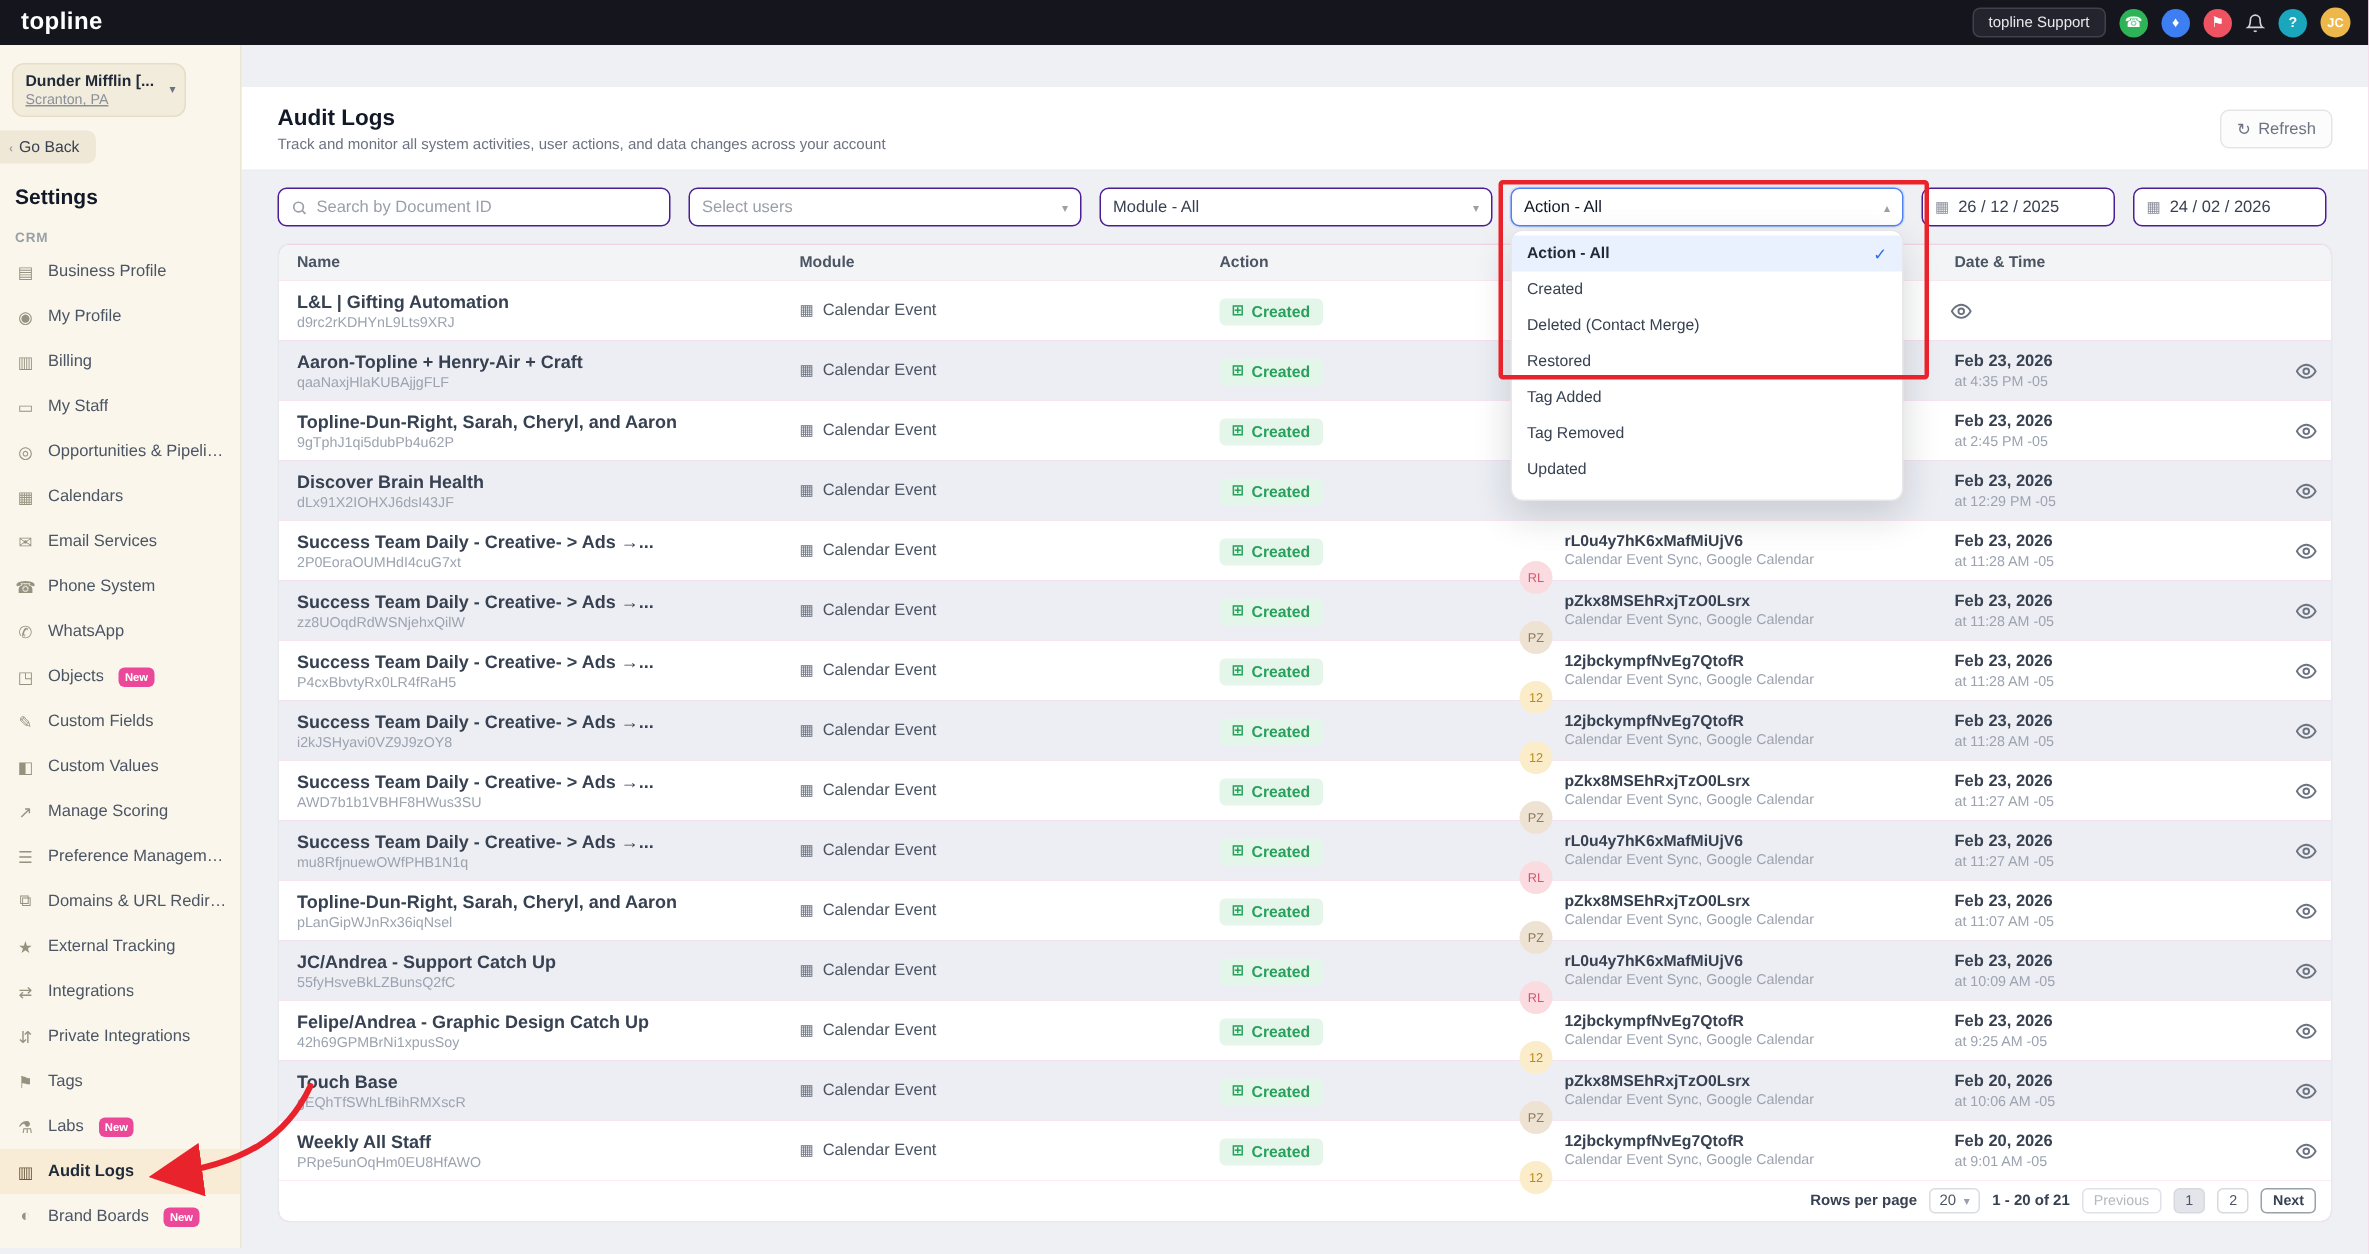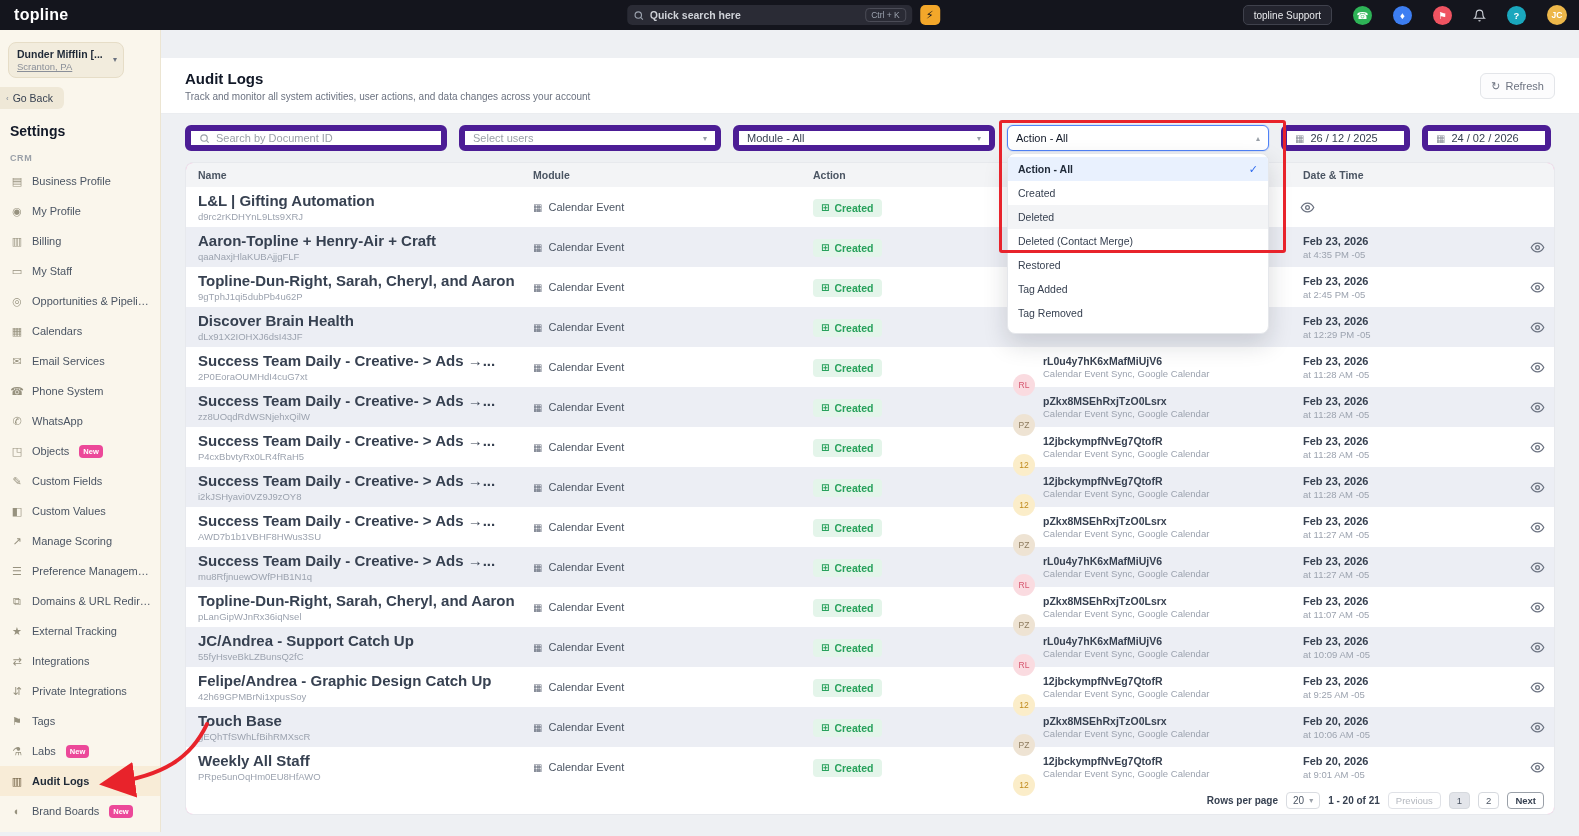--- a/index.html
+++ b/index.html
@@ -12,21 +12,21 @@
 
   
   .topbar { position: absolute; top: 0; left: 0; right: 0; height: 30px; background: #14151d; display: flex; align-items: center; z-index: 40; }
   .logo { color: #fff; font-weight: 700; font-size: 16px; padding-left: 14px; letter-spacing: .3px; }
   .tb-center { position: absolute; left: 50%; transform: translateX(-52%); display: flex; gap: 8px; align-items: center; }
   .tb-search { width: 285px; height: 20px; background: #2a2b35; border-radius: 5px; display: flex; align-items: center; gap: 6px; padding: 0 6px; font-size: 10.5px; color: #9ca3af; }
   .tb-search input { flex: 1; font-size: 10.5px; font-weight: 600; color: #e5e7eb; min-width: 0; }
   .tb-search input::placeholder { color: #cfd2d8; font-weight: 600; }
   .kbd { border: 1px solid #4b4c57; border-radius: 4px; padding: 0 5px; font-size: 8.5px; color: #9ca3af; height: 14px; line-height: 13px; white-space: nowrap; }
   .tb-bolt { width: 20px; height: 20px; border-radius: 5px; background: #f3a72a; display: flex; align-items: center; justify-content: center; font-size: 11px; color: #14151d; cursor: pointer; }
-  .tb-right { margin-left: auto; display: flex; align-items: center; gap: 21px; padding-right: 12px; }
+  .tb-right { margin-left: auto; display: flex; align-items: center; gap: 9px; padding-right: 12px; }
   .tb-support { height: 20px; background: #23242e; border: 1px solid #3f414c; color: #e8e9ec; border-radius: 5px; font-size: 10px; padding: 0 10px; }
   .tb-circle { width: 19px; height: 19px; border-radius: 50%; display: flex; align-items: center; justify-content: center; font-size: 9.5px; color: #fff; cursor: pointer; }
   .tb-circle.green { background: #2eb357; }
   .tb-circle.blue { background: #3d7ef2; }
   .tb-circle.red { background: #ef5361; }
   .tb-circle.teal { background: #1aa7bd; font-weight: 700; }
   .tb-bell { display: flex; align-items: center; cursor: pointer; }
   .tb-avatar { width: 20px; height: 20px; border-radius: 50%; background: #edb74a; color: #fff; font-size: 8.5px; font-weight: 700; display: flex; align-items: center; justify-content: center; cursor: pointer; }
 
   
@@ -48,21 +48,21 @@
 
   
   .main { position: absolute; left: 161px; top: 30px; right: 0; bottom: 0; }
   .page-head { position: absolute; top: 28px; left: 0; right: 0; height: 56px; background: #fff; border-bottom: 1px solid #ebedf0; display: flex; align-items: center; }
   .ph-text { margin-left: 24px; }
   .ph-title { font-size: 15px; font-weight: 700; color: #111827; }
   .ph-sub { font-size: 10px; color: #6b7280; margin-top: 4px; }
   .refresh-btn { position: absolute; right: 24px; top: 15px; height: 26px; background: #fcfcfd; border: 1px solid #e3e5e9; border-radius: 6px; color: #6d7380; font-size: 11px; display: flex; align-items: center; gap: 5px; padding: 0 10px; }
 
   .filters { position: absolute; top: 95px; left: 24px; display: flex; gap: 12px; }
-  .f-ctrl { height: 26px; background: #fff; border: 6px solid #4c1d95; border-radius: 6px; display: flex; align-items: center; font-size: 11px; color: #6b7280; padding: 0 8px; gap: 6px; cursor: pointer; }
+  .f-ctrl { height: 26px; background: #fff; border: 1px solid #4c1d95; border-radius: 6px; display: flex; align-items: center; font-size: 11px; color: #6b7280; padding: 0 8px; gap: 6px; cursor: pointer; }
   .f-search { width: 262px; color: #9aa0a8; }
   .f-search input { flex: 1; font-size: 11px; color: #374151; min-width: 0; }
   .f-search input::placeholder { color: #9aa0a8; }
   .f-select { width: 262px; }
   .f-select .sel-label { flex: 1; overflow: hidden; white-space: nowrap; }
   .f-select .muted { color: #9aa0a8; }
   .f-select .dark { color: #374151; }
   .chev { color: #9aa0a8; font-size: 8px; }
   .f-action { border: 1.5px solid #4f82f7; box-shadow: 0 0 0 1px rgba(79,130,247,.12); }
   .f-action .sel-label { color: #111827; }
@@ -74,21 +74,21 @@
   .t-head { height: 24px; background: #f3f4f6; display: flex; align-items: center; font-size: 10.5px; font-weight: 700; color: #4b5563; }
   .c-name { width: 335px; padding-left: 12px; flex: none; }
   .c-module { width: 280px; padding-left: 12px; flex: none; }
   .c-action { width: 200px; padding-left: 12px; flex: none; }
   .c-user { width: 290px; padding-left: 12px; flex: none; }
   .c-date { width: 230px; padding-left: 12px; flex: none; }
   .c-eye { width: 33px; flex: none; display: flex; justify-content: center; }
   .t-body .t-row { height: 40px; display: flex; align-items: center; }
   .t-body .t-row:nth-child(odd) { background: #ffffff; }
   .t-body .t-row:nth-child(even) { background: #eceef4; }
-  .r-name { font-size: 15px; font-weight: 600; color: #374151; white-space: nowrap; overflow: hidden; text-overflow: ellipsis; max-width: 318px; }
+  .r-name { font-size: 12px; font-weight: 600; color: #374151; white-space: nowrap; overflow: hidden; text-overflow: ellipsis; max-width: 318px; }
   .r-id { font-size: 9.5px; color: #9ca3af; margin-top: 2px; white-space: nowrap; }
   .mod { display: flex; align-items: center; gap: 6px; font-size: 11px; color: #4b5563; }
   .mod .ic { color: #6b7280; font-size: 10px; }
   .act-pill { display: inline-flex; align-items: center; gap: 5px; background: #e4f5ea; color: #27a15b; font-size: 10.5px; font-weight: 600; border-radius: 4px; padding: 3px 8px; }
   .act-pill .ic { font-size: 10px; }
   .user-wrap { display: flex; align-items: center; gap: 8px; }
   .u-badge { width: 22px; height: 22px; border-radius: 50%; font-size: 8.5px; font-weight: 400; display: flex; align-items: center; justify-content: center; flex: none; margin-top: 36px; }
   .b-pink { background: #fadbe0; color: #d6566f; }
   .b-tan { background: #eee3d3; color: #8d7b5f; }
   .b-amber { background: #fbedc9; color: #c08a1c; }
@@ -120,33 +120,20 @@
   .anno-box { position: absolute; left: 999px; top: 120px; width: 287px; height: 133px; border: 3.5px solid #e8232b; border-radius: 3px; z-index: 100; pointer-events: none; }
   .anno-arrow { position: absolute; left: 85px; top: 716px; z-index: 100; pointer-events: none; }
 </style>
 </head>
 <body>
 
 <div class="page">
 
   <header class="topbar">
     <div class="logo">topline</div>
-    <div class="tb-center">
-      <div class="tb-search">
-        <svg width="11" height="11" viewBox="0 0 24 24" fill="none" stroke="currentColor" stroke-width="2.5">
-            <circle cx="11" cy="11" r="7"></circle>
-            <path d="M21 21l-4.3-4.3"></path>
-          </svg>
-        <input placeholder="Quick search here" style="">
-        <span class="kbd">Ctrl + K</span>
-      </div>
-      <div class="tb-bolt">
-          <span>⚡</span>
-        </div>
-    </div>
     <div class="tb-right">
       <button class="tb-support">topline Support</button>
       <div class="tb-circle green">
           <span>☎</span>
         </div>
       <div class="tb-circle blue">
           <span>♦</span>
         </div>
       <div class="tb-circle red">
           <span>⚑</span>
@@ -967,24 +954,20 @@
       <div class="opt selected">
         <span>Action - All</span>
         <span class="check">✓</span>
       </div>
 
       <div class="opt">
         <span>Created</span>
 
       </div>
 
-      <div class="opt hover">
-        <span>Deleted</span>
-
-      </div>
 
       <div class="opt">
         <span>Deleted (Contact Merge)</span>
 
       </div>
 
       <div class="opt">
         <span>Restored</span>
 
       </div>

